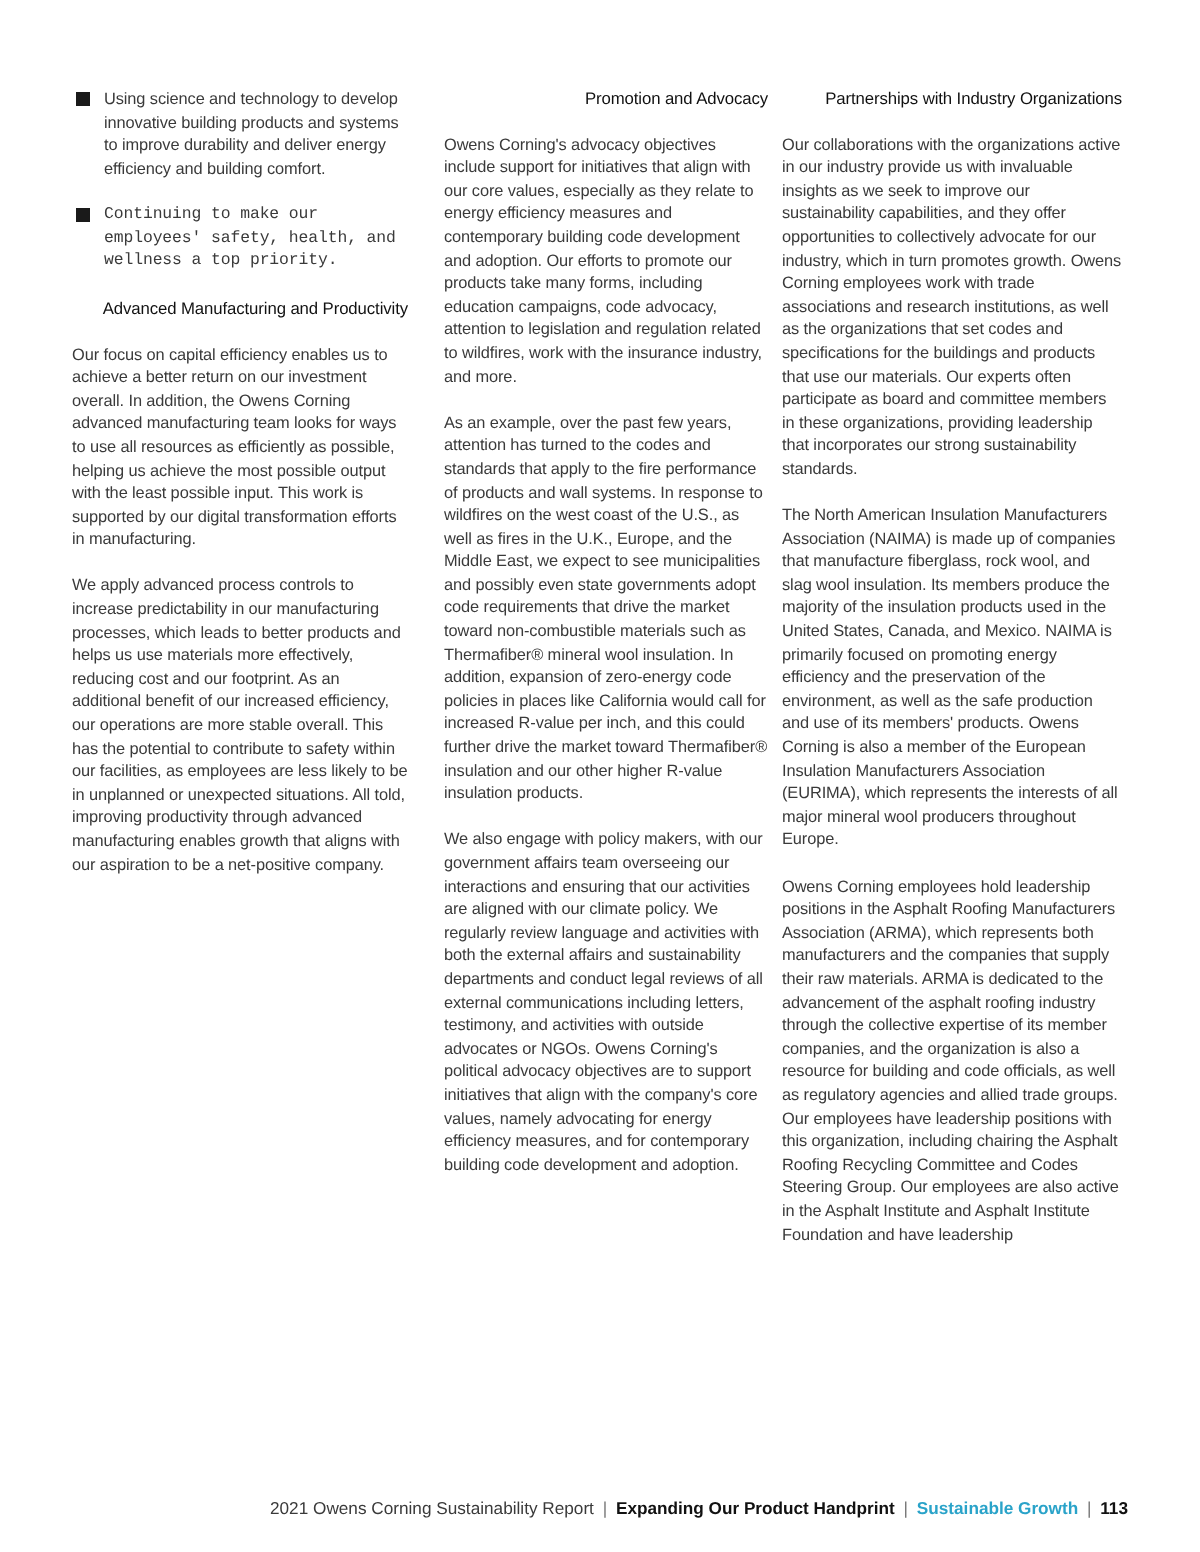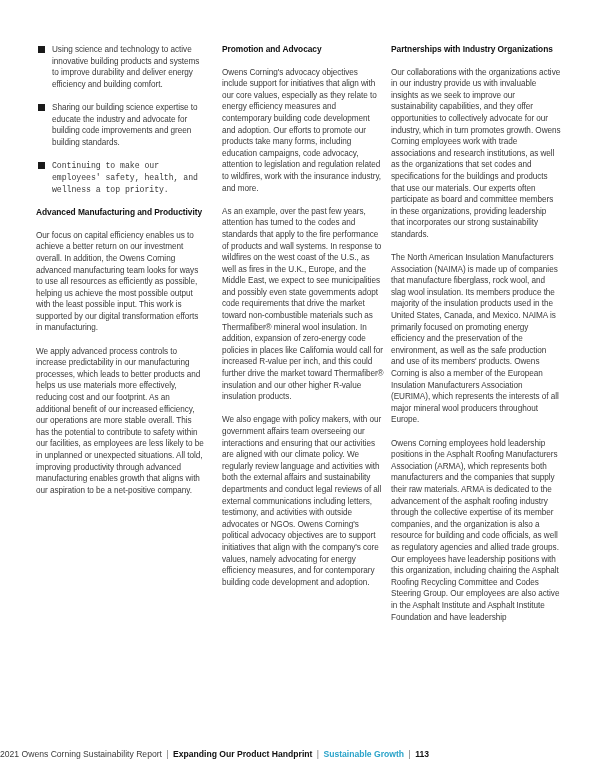--- a/index.html
+++ b/index.html
@@ -42,54 +42,55 @@
       width: 7px;
       height: 7px;
       background: #1a1a1a;
     }
     .col1 .bullets li { margin-bottom: 11.8px; }
     .col1 .bullets li:last-child { margin-bottom: 0; font-family: Liberation Mono, monospace; }
     h3 {
       margin: 0;
       font-size: 8.4px;
       line-height: 11.6px;
-      font-weight: bold;
+      font-weight: normal;
       color: #111111;
+      text-align: right;
     }
     p {
       margin: 0 0 11.6px 0;
     }
     .col1 h3 { margin-top: 12px; margin-bottom: 11px; }
     .col2 h3 { margin-bottom: 11px; }
     .col3 h3 { margin-bottom: 11px; }
     .footer {
       position: absolute;
       left: 0;
       right: 36px;
       top: 749px;
+      text-align: right;
       font-size: 8.6px;
       color: #3a3a3a;
       white-space: nowrap;
     }
     .footer .bold { font-weight: bold; color: #111111; }
     .footer .accent { font-weight: bold; color: #2aa3c9; }
     .footer .sep { color: #777777; padding: 0 2px; }
   </style>
 </head>
 <body>
 
 <div class="col col1">
   <ul class="bullets">
     <li>
       <span class="sq"></span>
-      <span>Using science and technology to active innovative building products and systems to improve durability and deliver energy efficiency and building comfort.</span>
+      <span>Using science and technology to develop innovative building products and systems to improve durability and deliver energy efficiency and building comfort.</span>
     </li>
     <li>
       <span class="sq"></span>
-      <span>Sharing our building science expertise to educate the industry and advocate for building code improvements and green building standards.</span>
     </li>
     <li>
       <span class="sq"></span>
       <span>Continuing to make our employees' safety, health, and wellness a top priority.</span>
     </li>
   </ul>
   <h3>Advanced Manufacturing and Productivity</h3>
   <p>Our focus on capital efficiency enables us to achieve a better return on our investment overall. In addition, the Owens Corning advanced manufacturing team looks for ways to use all resources as efficiently as possible, helping us achieve the most possible output with the least possible input. This work is supported by our digital transformation efforts in manufacturing.</p>
   <p>We apply advanced process controls to increase predictability in our manufacturing processes, which leads to better products and helps us use materials more effectively, reducing cost and our footprint. As an additional benefit of our increased efficiency, our operations are more stable overall. This has the potential to contribute to safety within our facilities, as employees are less likely to be in unplanned or unexpected situations. All told, improving productivity through advanced manufacturing enables growth that aligns with our aspiration to be a net-positive company.</p>
 </div>

